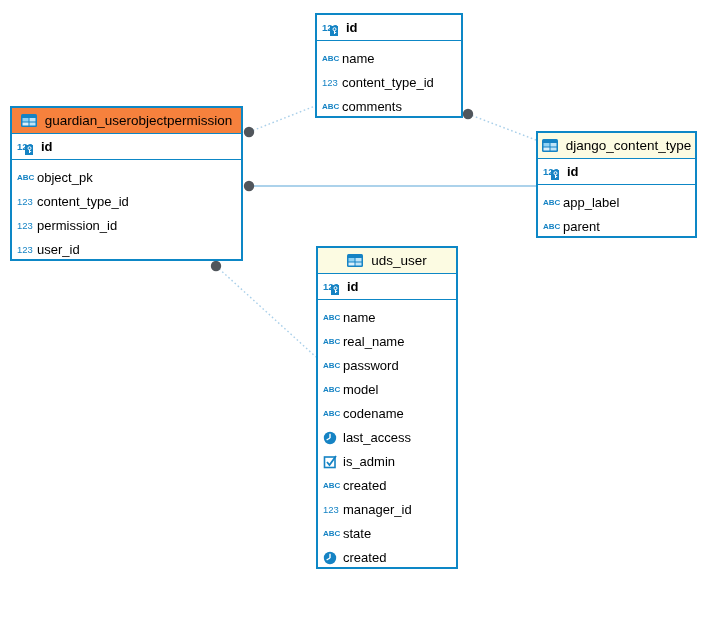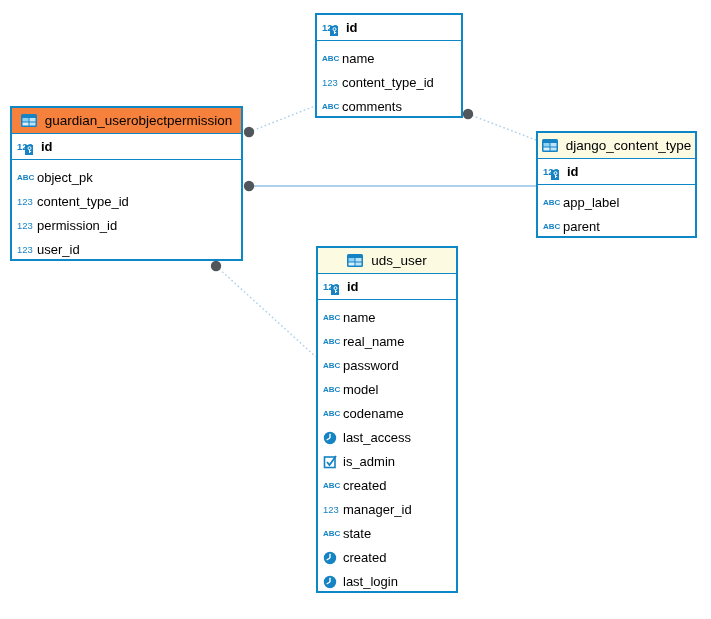--- a/index.html
+++ b/index.html
@@ -299,26 +299,16 @@
           <div class="erow">
     <span class="typeicon">
       <svg width="14" height="14" viewBox="0 0 14 14">
         <circle cx="7" cy="7" r="6.2" fill="#1583c4"></circle>
         <line x1="7" y1="7" x2="7" y2="2.8" stroke="#ffffff" stroke-width="1.4"></line>
         <line x1="7" y1="7" x2="3.6" y2="9" stroke="#ffffff" stroke-width="1.4"></line>
       </svg>
             </span>
     <span class="lbl">created</span>
   </div>
-          <div class="erow">
-    <span class="typeicon">
-      <svg width="14" height="14" viewBox="0 0 14 14">
-        <circle cx="7" cy="7" r="6.2" fill="#1583c4"></circle>
-        <line x1="7" y1="7" x2="7" y2="2.8" stroke="#ffffff" stroke-width="1.4"></line>
-        <line x1="7" y1="7" x2="3.6" y2="9" stroke="#ffffff" stroke-width="1.4"></line>
-      </svg>
-            </span>
-    <span class="lbl">last_login</span>
-  </div>
         </div>
   </div>
     </div>
 </div>
 
 </body></html>

